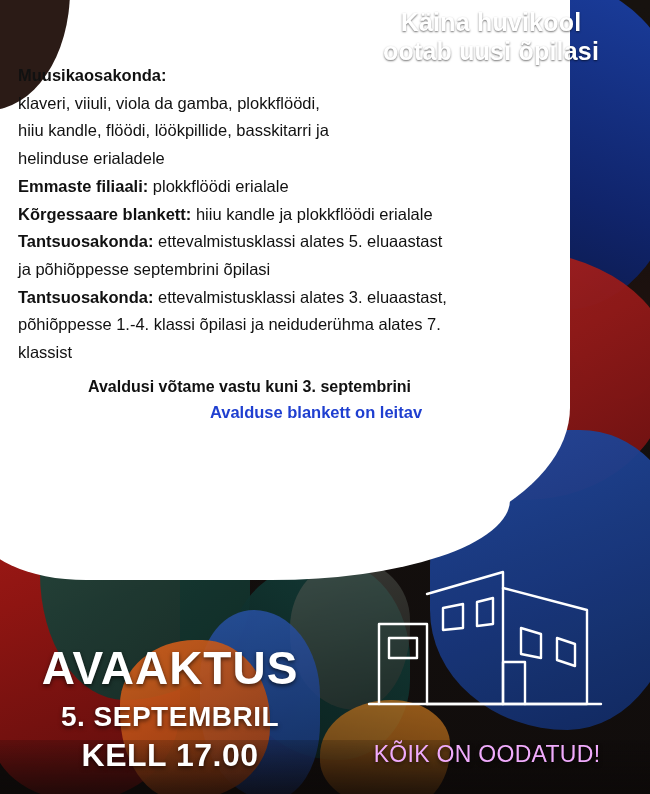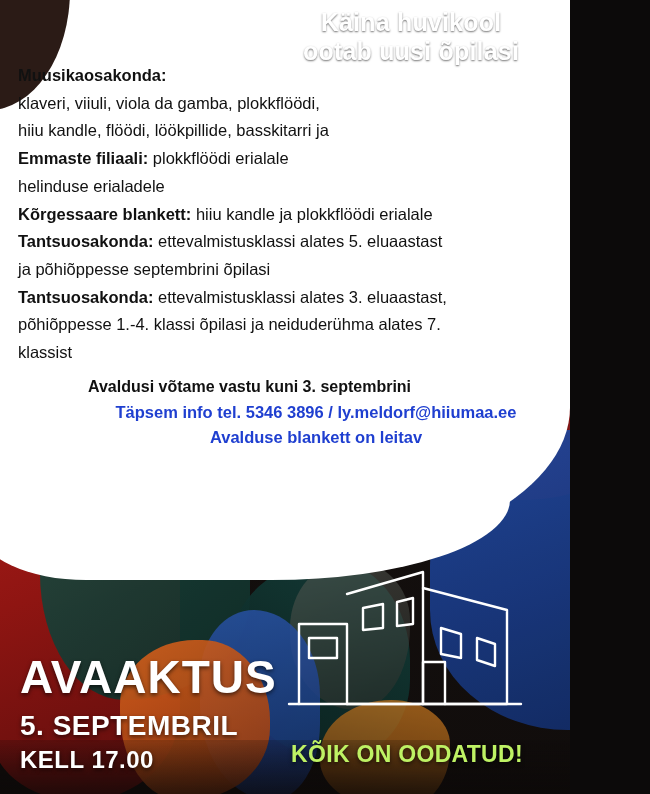--- a/index.html
+++ b/index.html
@@ -8,21 +8,21 @@
   }
   body {
     width: 650px;
     height: 794px;
     overflow: hidden;
     font-family: "Liberation Sans", sans-serif;
     background: #0c0a0a;
   }
   .poster {
     position: relative;
-    width: 570px;
+    width: 650px;
     height: 794px;
     overflow: hidden;
   }
 
   
   .bg {
     position: absolute;
     inset: 0;
     background:
       
@@ -210,52 +210,53 @@
   .contact .link {
     text-decoration: underline;
   }
 
   
   .event {
     position: absolute;
     left: 20px;
     bottom: 20px;
     width: 300px;
+    text-align: center;
     color: #ffffff;
     z-index: 6;
     text-shadow: 0 2px 4px rgba(0,0,0,.6);
   }
   .event .title {
     font-size: 46px;
     font-weight: bold;
     letter-spacing: 1px;
     line-height: 1;
   }
   .event .date {
     font-size: 28px;
     font-weight: bold;
     margin-top: 10px;
     letter-spacing: .5px;
   }
   .event .time {
-    font-size: 24px;
+    font-size: 32px;
     font-weight: bold;
     margin-top: 4px;
     letter-spacing: .5px;
   }
 
   .welcome {
     position: absolute;
     right: 18px;
     bottom: 26px;
     width: 290px;
     text-align: center;
-    color: #bef264;
+    color: #f0abfc;
     font-size: 23px;
-    font-weight: bold;
+    font-weight: normal;
     letter-spacing: .3px;
     z-index: 6;
     text-shadow: 0 2px 4px rgba(0,0,0,.6);
   }
 
   .deco-building {
     position: absolute;
     right: 45px;
     bottom: 80px;
     width: 240px;
@@ -303,32 +304,31 @@
       <ellipse cx="76" cy="92" rx="24" ry="13" transform="rotate(-18 76 92)"></ellipse>
       <circle cx="70" cy="92" r="3.2" fill="#ffffff"></circle>
       <path d="M96,86 L112,76"></path>
     </g>
   </svg>
 
   <div class="content">
     <p><b class="dept">Muusikaosakonda:</b></p>
     <p>klaveri, viiuli, viola da gamba, plokkflöödi,</p>
     <p>hiiu kandle, flöödi, löökpillide, basskitarri ja</p>
+    <p>helinduse erialadele</p>
     <p><b class="dept">Emmaste filiaali:</b><span> plokkflöödi erialale</span></p>
-    <p>helinduse erialadele</p>
     <p><b class="dept">Kõrgessaare blankett:</b><span>  hiiu kandle ja plokkflöödi erialale</span></p>
     <p><b class="dept">Tantsuosakonda:</b><span> ettevalmistusklassi alates 5. eluaastast</span></p>
     <p>ja põhiõppesse septembrini õpilasi</p>
     <p><b class="dept">Tantsuosakonda:</b><span> ettevalmistusklassi alates 3. eluaastast,</span></p>
     <p>põhiõppesse 1.-4. klassi õpilasi ja neiduderühma alates 7.</p>
     <p>klassist</p>
 
     <div class="notice">Avaldusi võtame vastu kuni 3. septembrini</div>
     <div class="contact">
-      <div>Täpsem info tel. 5346 3896 / ly.meldorf@hiiumaa.ee</div>
       <div>Avalduse blankett on leitav</div>
     </div>
   </div>
 
   <svg class="deco-building" viewBox="0 0 240 160">
     <g fill="none" stroke="#ffffff" stroke-width="2.4" stroke-linejoin="round" stroke-linecap="round">
       <path d="M14,150 L14,70 L62,70 L62,150"></path>
       <path d="M24,84 L52,84 L52,104 L24,104 Z"></path>
       <path d="M62,40 L138,18 L138,150 L62,150"></path>
       <path d="M78,54 L98,50 L98,74 L78,76 Z"></path>

